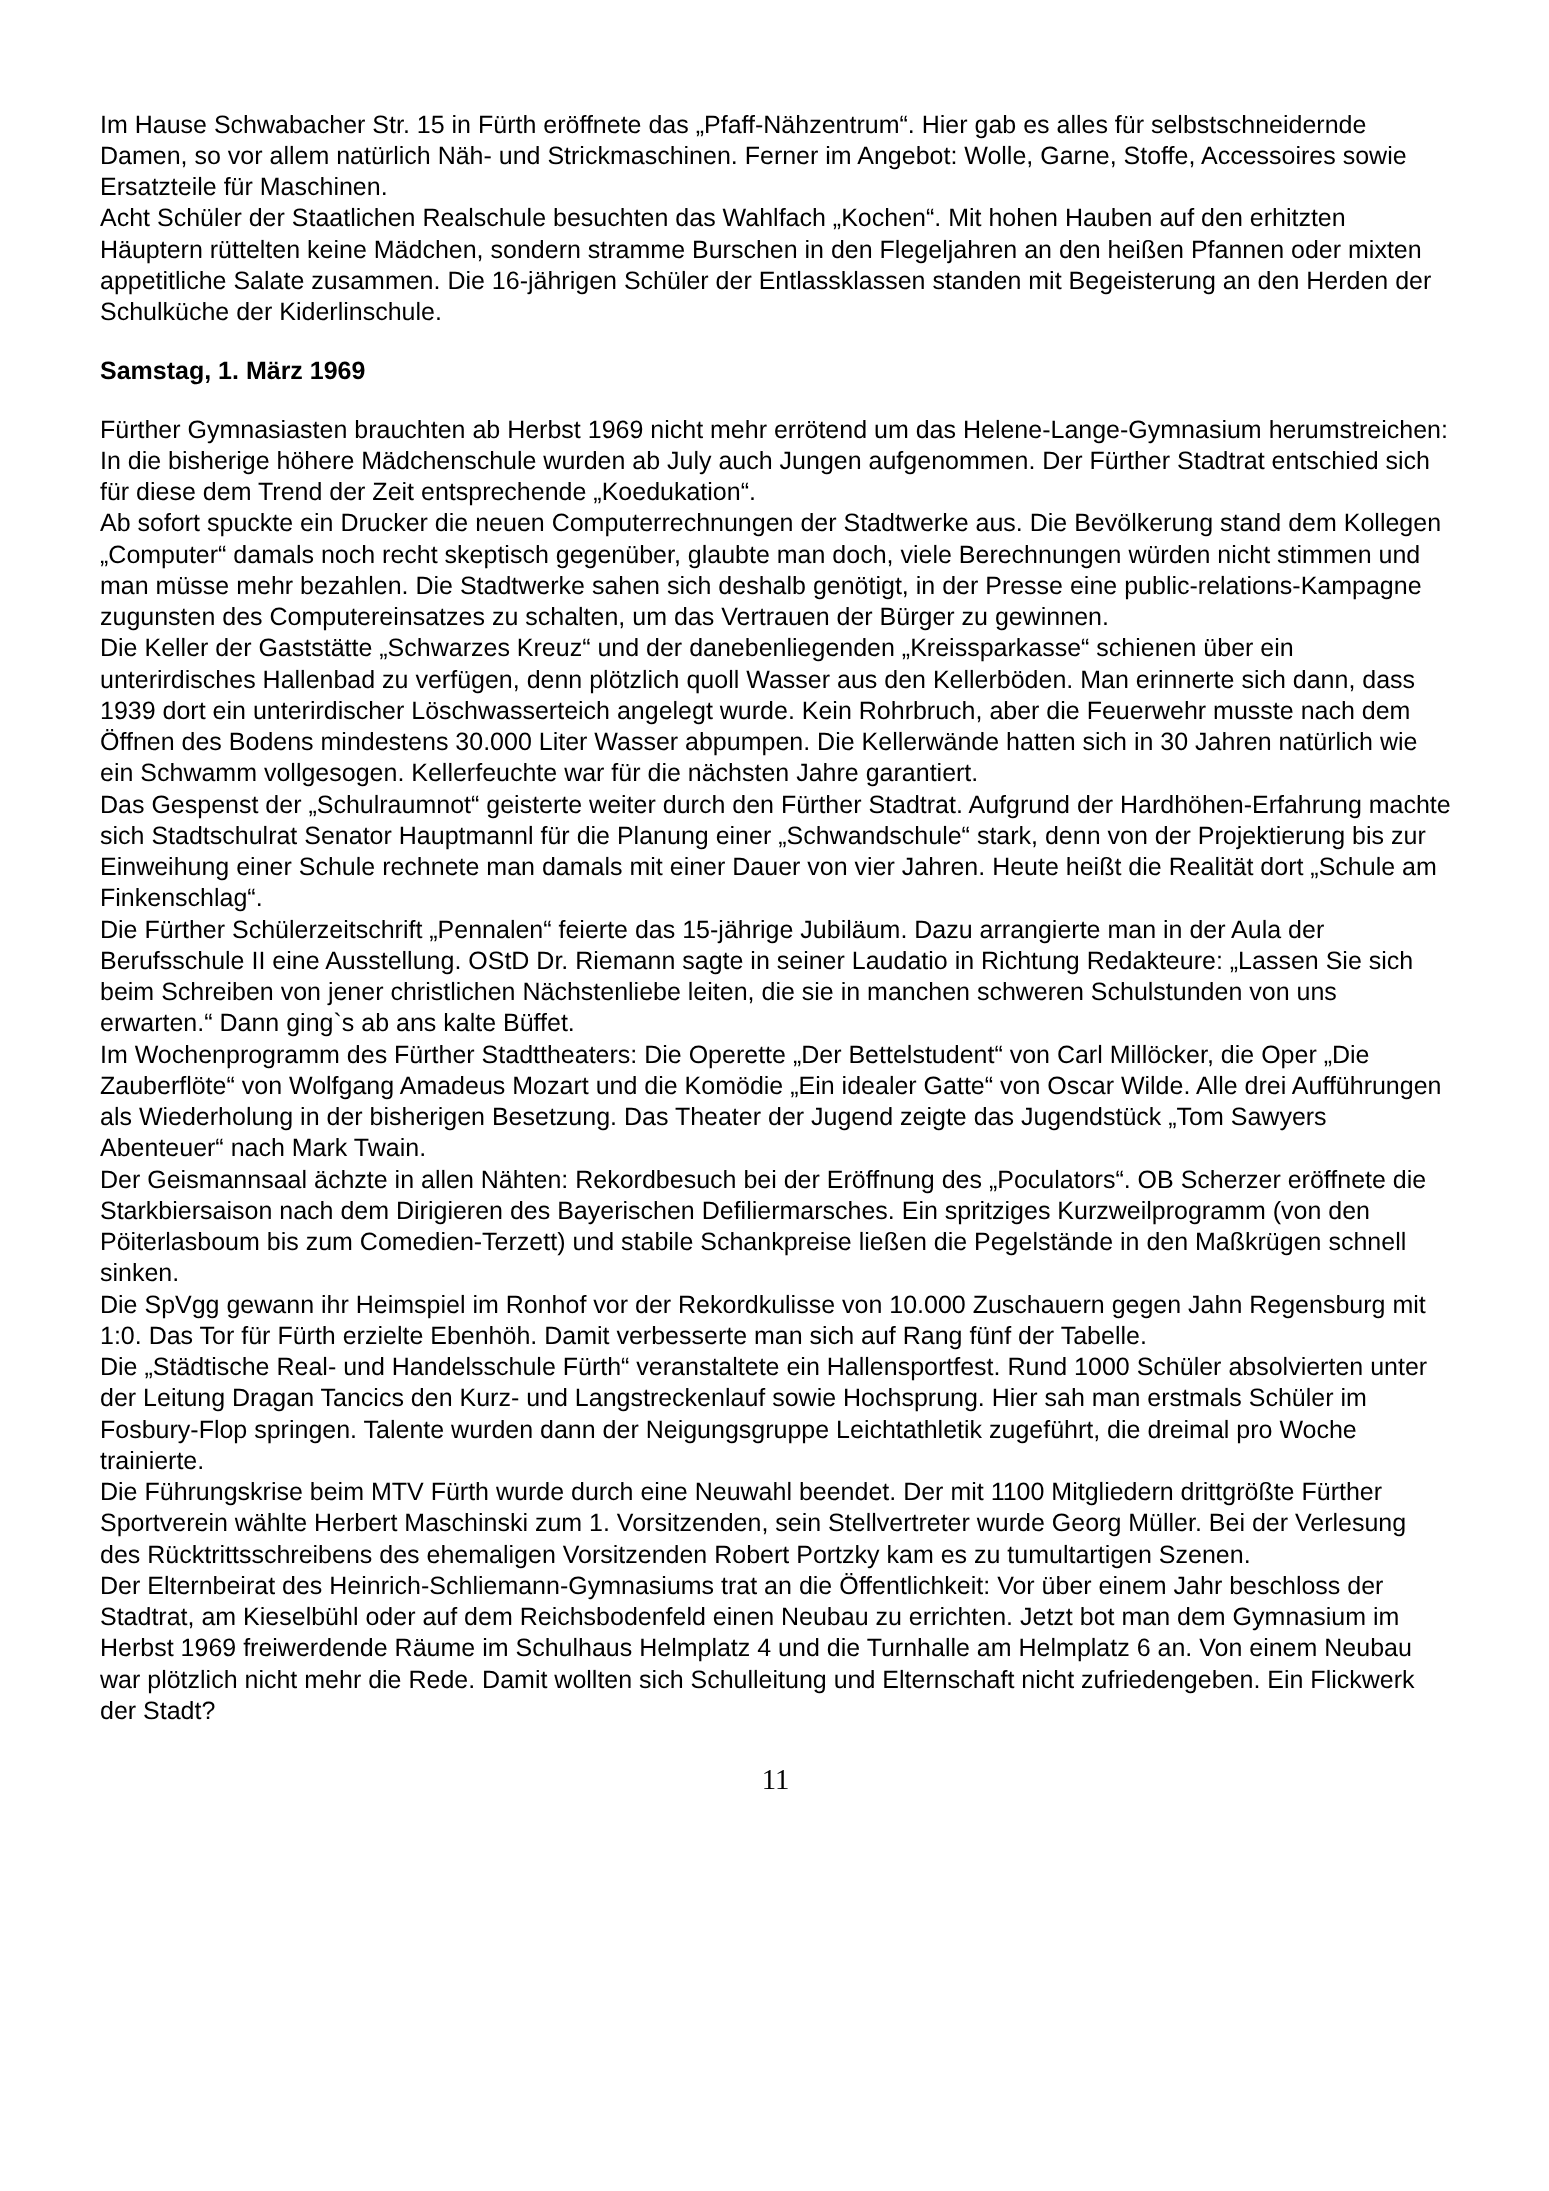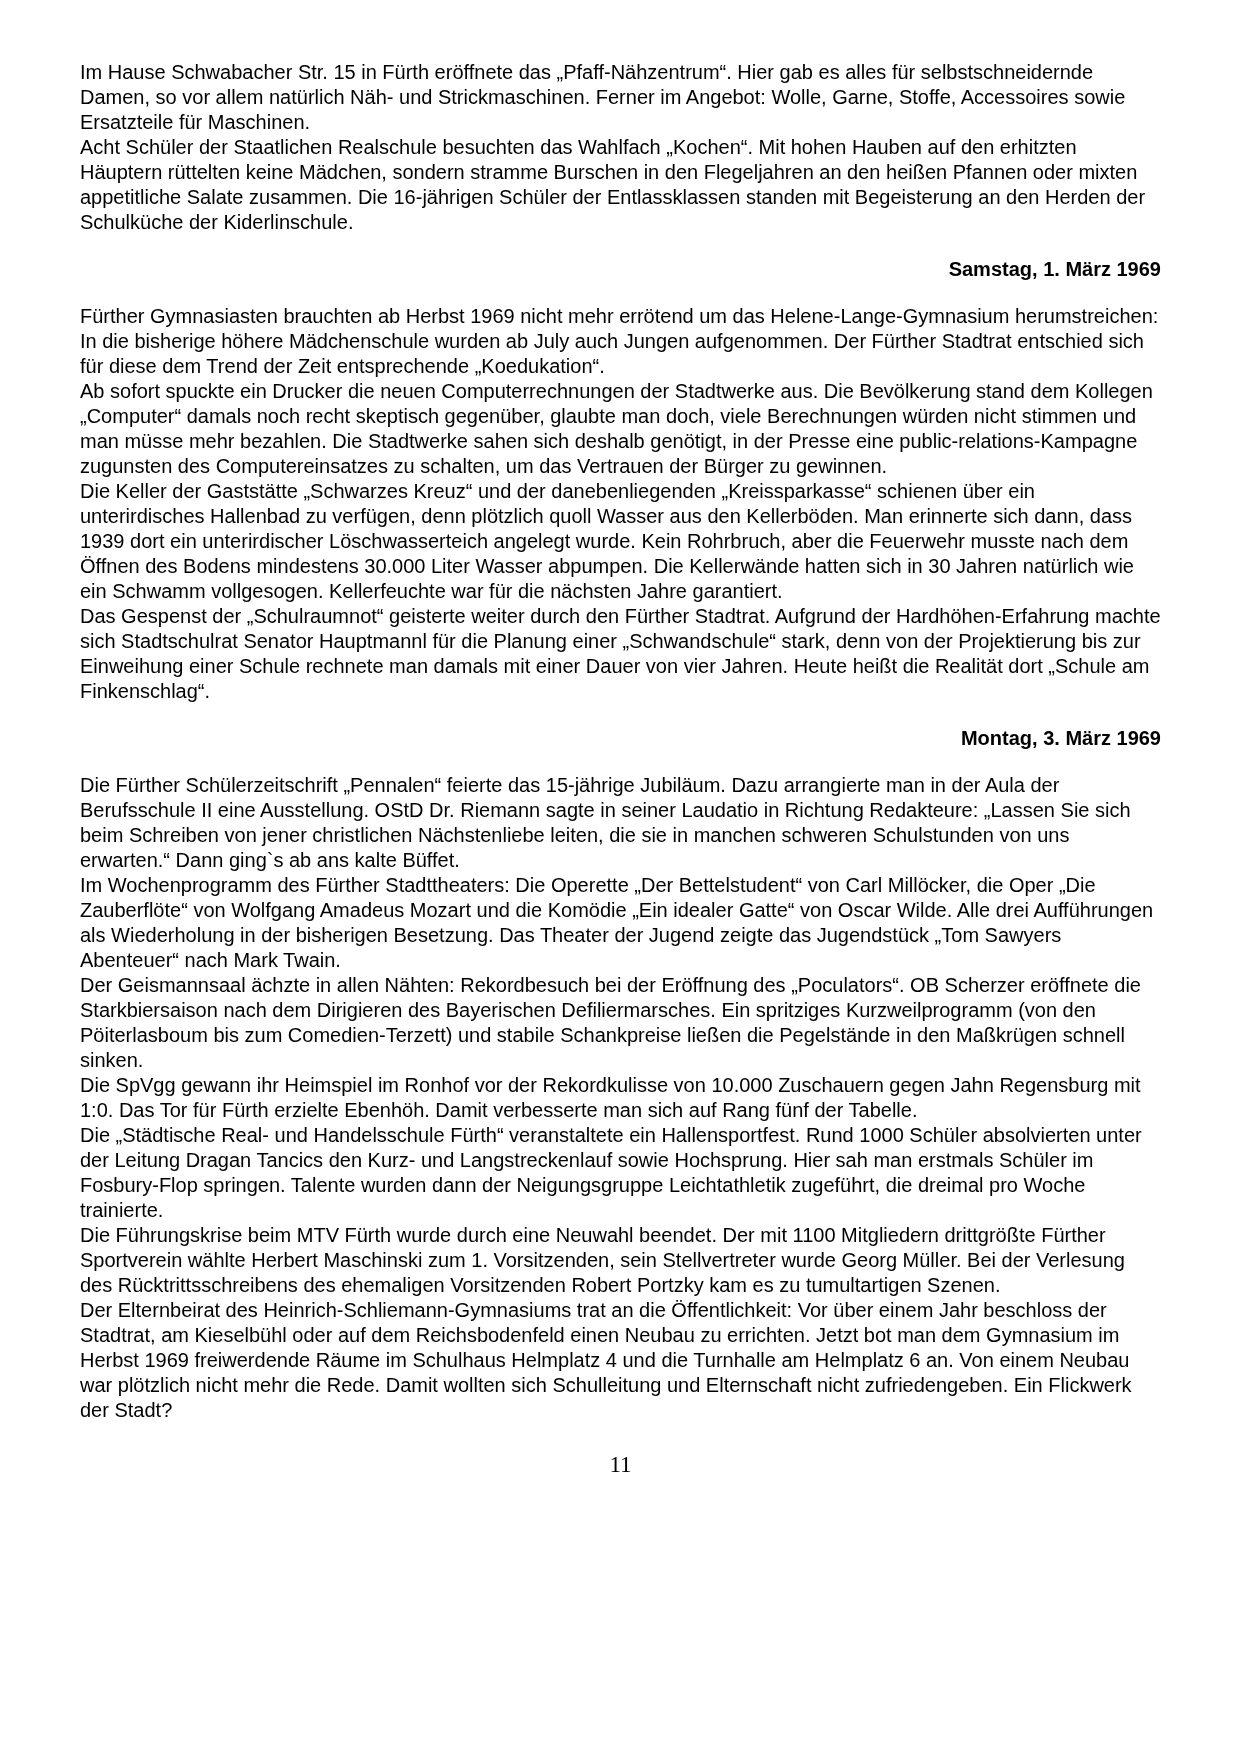--- a/index.html
+++ b/index.html
@@ -11,34 +11,33 @@
     position: relative;
     width: 1239px;
     height: 1753px;
     margin: 0 auto;
     background: #ffffff;
     color: #000000;
     font-family: "Liberation Sans", sans-serif;
     overflow: hidden;
   }
   .content {
-    padding: 60px 78px 0 80px;
+    padding: 88px 78px 0 80px;
     font-size: 20px;
     line-height: 25px;
     text-align: left;
   }
   .content p {
     margin: 0;
   }
   .content h2.date-heading {
     font-size: 20px;
     line-height: 25px;
     font-weight: bold;
     margin: 22px 0 22px 0;
-    text-align: right;
   }
   .page-number {
     margin-top: 28px;
     text-align: center;
     font-family: "Liberation Serif", serif;
     font-size: 23px;
     line-height: 28px;
     color: #000000;
   }
 </style>
@@ -55,21 +54,20 @@
 
     <section>
       <h2 class="date-heading">Samstag, 1. März 1969</h2>
       <p>Fürther Gymnasiasten brauchten ab Herbst 1969 nicht mehr errötend um das Helene-Lange-Gymnasium herumstreichen: In die bisherige höhere Mädchenschule wurden ab July auch Jungen aufgenommen. Der Fürther Stadtrat entschied sich für diese dem Trend der Zeit entsprechende „Koedukation“.</p>
       <p>Ab sofort spuckte ein Drucker die neuen Computerrechnungen der Stadtwerke aus. Die Bevölkerung stand dem Kollegen „Computer“ damals noch recht skeptisch gegenüber, glaubte man doch, viele Berechnungen würden nicht stimmen und man müsse mehr bezahlen. Die Stadtwerke sahen sich deshalb genötigt, in der Presse eine public-relations-Kampagne zugunsten des Computereinsatzes zu schalten, um das Vertrauen der Bürger zu gewinnen.</p>
       <p>Die Keller der Gaststätte „Schwarzes Kreuz“ und der danebenliegenden „Kreissparkasse“ schienen über ein unterirdisches Hallenbad zu verfügen, denn plötzlich quoll Wasser aus den Kellerböden. Man erinnerte sich dann, dass 1939 dort ein unterirdischer Löschwasserteich angelegt wurde. Kein Rohrbruch, aber die Feuerwehr musste nach dem Öffnen des Bodens mindestens 30.000 Liter Wasser abpumpen. Die Kellerwände hatten sich in 30 Jahren natürlich wie ein Schwamm vollgesogen. Kellerfeuchte war für die nächsten Jahre garantiert.</p>
       <p>Das Gespenst der „Schulraumnot“ geisterte weiter durch den Fürther Stadtrat. Aufgrund der Hardhöhen-Erfahrung machte sich Stadtschulrat Senator Hauptmannl für die Planung einer „Schwandschule“ stark, denn von der Projektierung bis zur Einweihung einer Schule rechnete man damals mit einer Dauer von vier Jahren. Heute heißt die Realität dort „Schule am Finkenschlag“.</p>
     </section>
 
     <section>
-      <h2 class="date-heading">Montag, 3. März 1969</h2>
       <p>Die Fürther Schülerzeitschrift „Pennalen“ feierte das 15-jährige Jubiläum. Dazu arrangierte man in der Aula der Berufsschule II eine Ausstellung. OStD Dr. Riemann sagte in seiner Laudatio in Richtung Redakteure: „Lassen Sie sich beim Schreiben von jener christlichen Nächstenliebe leiten, die sie in manchen schweren Schulstunden von uns erwarten.“ Dann ging`s ab ans kalte Büffet.</p>
       <p>Im Wochenprogramm des Fürther Stadttheaters: Die Operette „Der Bettelstudent“ von Carl Millöcker, die Oper „Die Zauberflöte“ von Wolfgang Amadeus Mozart und die Komödie „Ein idealer Gatte“ von Oscar Wilde. Alle drei Aufführungen als Wiederholung in der bisherigen Besetzung. Das Theater der Jugend zeigte das Jugendstück „Tom Sawyers Abenteuer“ nach Mark Twain.</p>
       <p>Der Geismannsaal ächzte in allen Nähten: Rekordbesuch bei der Eröffnung des „Poculators“. OB Scherzer eröffnete die Starkbiersaison nach dem Dirigieren des Bayerischen Defiliermarsches. Ein spritziges Kurzweilprogramm (von den Pöiterlasboum bis zum Comedien-Terzett) und stabile Schankpreise ließen die Pegelstände in den Maßkrügen schnell sinken.</p>
       <p>Die SpVgg gewann ihr Heimspiel im Ronhof vor der Rekordkulisse von 10.000 Zuschauern gegen Jahn Regensburg mit 1:0. Das Tor für Fürth erzielte Ebenhöh. Damit verbesserte man sich auf Rang fünf der Tabelle.</p>
     </section>
 
     <section>
       <p>Die „Städtische Real- und Handelsschule Fürth“ veranstaltete ein Hallensportfest. Rund 1000 Schüler absolvierten unter der Leitung Dragan Tancics den Kurz- und Langstreckenlauf sowie Hochsprung. Hier sah man erstmals Schüler im Fosbury-Flop springen. Talente wurden dann der Neigungsgruppe Leichtathletik zugeführt, die dreimal pro Woche trainierte.</p>
       <p>Die Führungskrise beim MTV Fürth wurde durch eine Neuwahl beendet. Der mit 1100 Mitgliedern drittgrößte Fürther Sportverein wählte Herbert Maschinski zum 1. Vorsitzenden, sein Stellvertreter wurde Georg Müller. Bei der Verlesung des Rücktrittsschreibens des ehemaligen Vorsitzenden Robert Portzky kam es zu tumultartigen Szenen.</p>
     </section>

